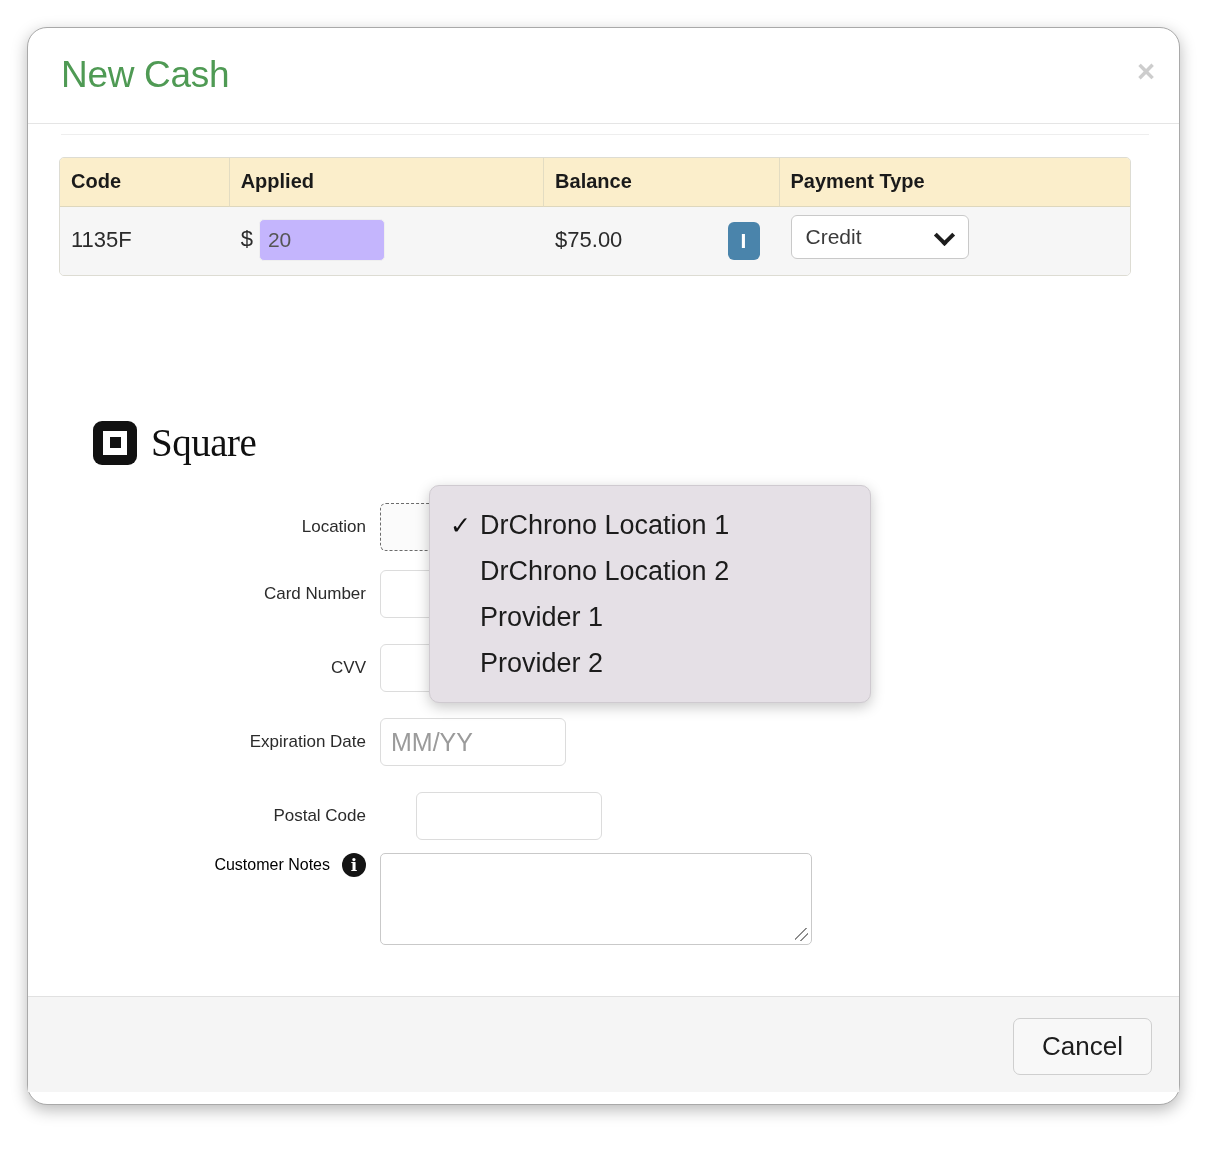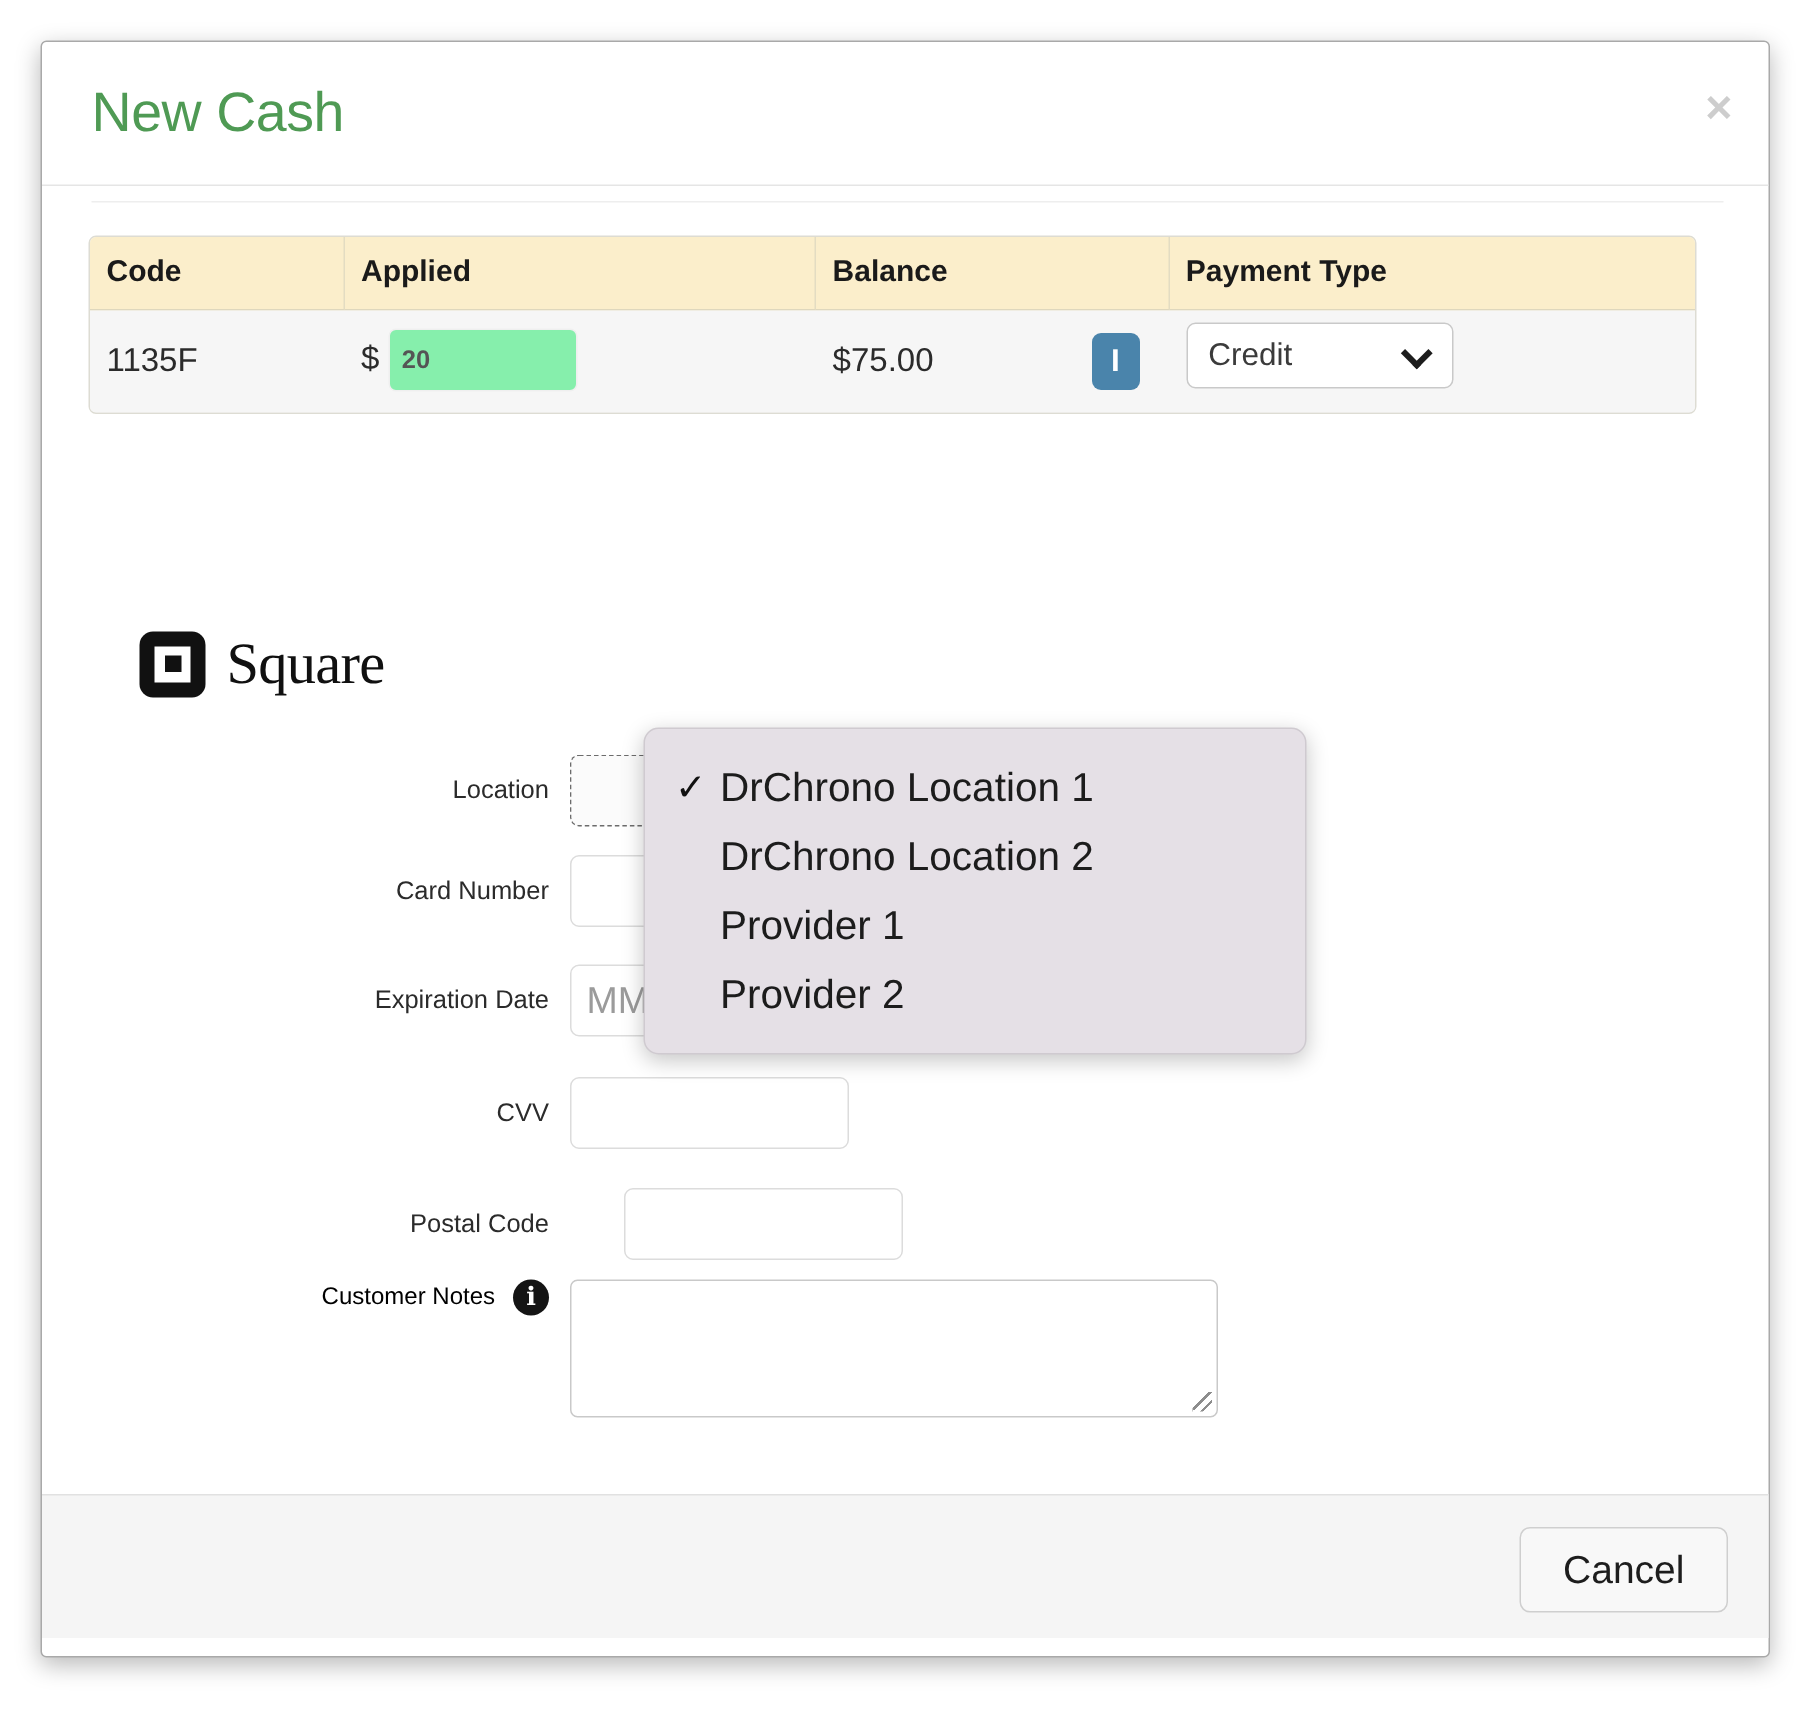--- a/index.html
+++ b/index.html
@@ -11,21 +11,21 @@
     -webkit-font-smoothing: antialiased;
   }
 
   
   .modal {
     position: absolute;
     left: 27px; top: 27px;
     width: 1153px; height: 1078px;
     background: #ffffff;
     border: 1px solid #a9a9a9;
-    border-radius: 4px;
+    border-radius: 20px;
     box-shadow: 0 5px 16px rgba(0,0,0,0.28);
     overflow: visible;
   }
 
   
   .modal-header {
     position: relative;
     height: 96px;
     border-bottom: 1px solid #e5e5e5;
   }
@@ -95,29 +95,28 @@
   }
   .col-code     { width: 170px; margin-left: 45px; }
   .col-applied  { width: 315px; }
   .col-balance  { width: 236px; }
   .col-ptype    { width: 351px; }
 
   .applied-cell { white-space: nowrap; }
   .dollar-sign { font-size: 22px; color: #2b2b2b; margin-right: 6px; }
   .applied-input {
     width: 126px; height: 42px;
-    font-size: 17px;
+    font-size: 21px;
     color: #555;
     padding: 4px 8px;
     border: 1px solid #efefef;
     border-radius: 5px;
-    background: #86efac;
+    background: #c4b5fd;
     font-family: "Liberation Sans", sans-serif;
     vertical-align: middle;
-    font-weight: bold;
   }
 
   .balance-cell { position: relative; }
   .info-badge {
     position: absolute;
     right: 20px; top: 50%;
     transform: translateY(-50%);
     width: 32px; height: 38px;
     background: #4a84ab;
     border-radius: 6px;
@@ -420,31 +419,31 @@
         </div>
       </div>
 
       <div class="frow" style="height:72px;">
         <div class="flabel">Card Number</div>
         <div class="fctrl">
           <input class="field" type="text" value="" style="">
         </div>
       </div>
 
+      <div class="frow" style="height:75px;">
+        <div class="flabel">CVV</div>
+        <div class="fctrl">
+          <input class="field" type="text" value="" style="">
+        </div>
+      </div>
+
       <div class="frow" style="height:74px;">
         <div class="flabel">Expiration Date</div>
         <div class="fctrl">
           <input class="field" type="text" placeholder="MM/YY" style="">
-        </div>
-      </div>
-
-      <div class="frow" style="height:75px;">
-        <div class="flabel">CVV</div>
-        <div class="fctrl">
-          <input class="field" type="text" value="" style="">
         </div>
       </div>
 
       <div class="frow" style="height:74px;gap:36px;">
         <div class="flabel">Postal Code</div>
         <div class="fctrl">
           <input class="field" type="text" placeholder="" style="">
         </div>
       </div>
 

